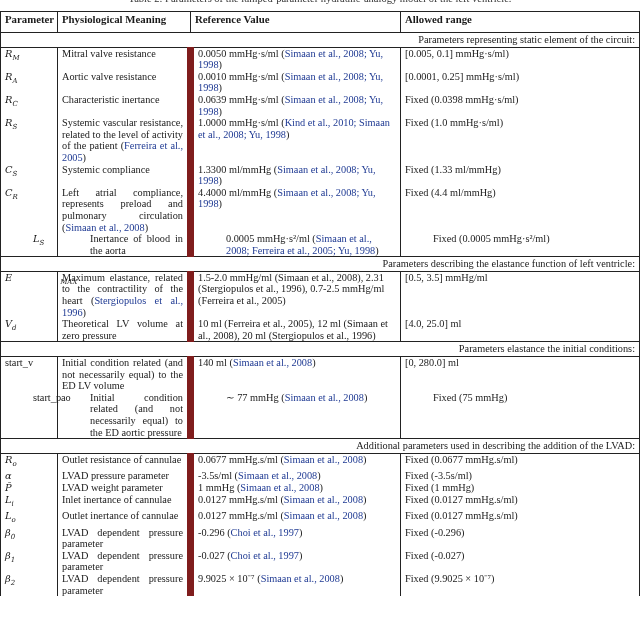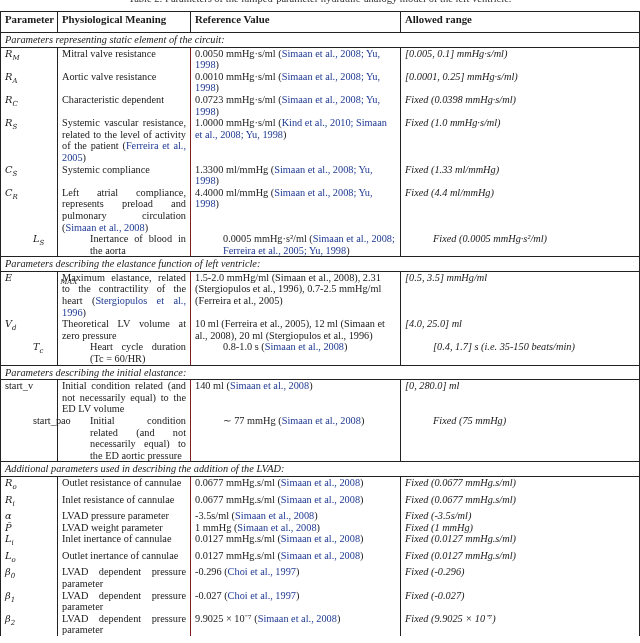--- a/index.html
+++ b/index.html
@@ -18,26 +18,26 @@
   col.c1 { width: 57px; }
   col.c2 { width: 133px; }
   col.c3 { width: 210px; }
   col.c4 { width: 239px; }
   td, th { padding: 0 4px; vertical-align: top; }
   th {
     font-weight: bold; text-align: left; border: 1px solid #222;
     font-size: 10.8px; line-height: 13px; padding-top: 1px; padding-bottom: 6px;
   }
   tr.section td {
-    text-align: left; border: 1px solid #222; padding-top: 1px; padding-bottom: 1px; font-style: italic;
+    text-align: right; border: 1px solid #222; padding-top: 1px; padding-bottom: 1px;
   }
   td.p { border-left: 1px solid #222; font-family: "DejaVu Serif", serif; font-style: italic; font-size: 9.8px; }
   td.m { border-left: 1px solid #222; text-align: justify; }
-  td.r { border-left: 1px solid #7f1d1d; }
-  td.a { border-left: 1px solid #222; border-right: 1px solid #222; font-style: italic; }
+  td.r { border-left: 7px solid #7f1d1d; }
+  td.a { border-left: 1px solid #222; border-right: 1px solid #222; }
   tr.last td { border-bottom: 1px solid #222; padding-left: 32px; }
   .cite { color: #1f3a93; }
   .plain-p { font-family: "Liberation Serif", serif; font-style: normal; font-size: 10.3px; margin-top: 16px; }
 </style>
 </head>
 <body>
 
 <div class="caption">Table 2: Parameters of the lumped-parameter hydraulic-analogy model of the left ventricle.</div>
 
 <table>
@@ -66,22 +66,22 @@
         <td class="a">[0.005, 0.1] mmHg·s/ml)</td>
       </tr>
       <tr>
         <td class="p"><span>R</span><sub style="font-size: 7px;">A</sub></td>
         <td class="m"><span>Aortic valve resistance</span></td>
         <td class="r"><span>0.0010 mmHg·s/ml (</span><span class="cite">Simaan et al., 2008; Yu, 1998</span><span>)</span></td>
         <td class="a">[0.0001, 0.25] mmHg·s/ml)</td>
       </tr>
       <tr>
         <td class="p"><span>R</span><sub style="font-size: 7px;">C</sub></td>
-        <td class="m"><span>Characteristic dependent</span></td>
-        <td class="r"><span>0.0723 mmHg·s/ml (</span><span class="cite">Simaan et al., 2008; Yu, 1998</span><span>)</span></td>
+        <td class="m"><span>Characteristic inertance</span></td>
+        <td class="r"><span>0.0639 mmHg·s/ml (</span><span class="cite">Simaan et al., 2008; Yu, 1998</span><span>)</span></td>
         <td class="a">Fixed (0.0398 mmHg·s/ml)</td>
       </tr>
       <tr>
         <td class="p"><span>R</span><sub style="font-size: 7px;">S</sub></td>
         <td class="m"><span>Systemic vascular resistance, related to the level of activity of the patient (</span><span class="cite">Ferreira et al., 2005</span><span>)</span></td>
         <td class="r"><span>1.0000 mmHg·s/ml (</span><span class="cite">Kind et al., 2010; Simaan et al., 2008; Yu, 1998</span><span>)</span></td>
         <td class="a">Fixed (1.0 mmHg·s/ml)</td>
       </tr>
       <tr>
         <td class="p"><span>C</span><sub style="font-size: 7px;">S</sub></td>
@@ -109,53 +109,41 @@
         <td class="m"><span>Maximum elastance, related to the contractility of the heart (</span><span class="cite">Stergiopulos et al., 1996</span><span>)</span></td>
         <td class="r"><span>1.5-2.0 mmHg/ml (Simaan et al., 2008), 2.31 (Stergiopulos et al., 1996), 0.7-2.5 mmHg/ml (Ferreira et al., 2005)</span></td>
         <td class="a">[0.5, 3.5] mmHg/ml</td>
       </tr>
       <tr>
         <td class="p"><span>V</span><sub style="font-size: 7px;">d</sub></td>
         <td class="m"><span>Theoretical LV volume at zero pressure</span></td>
         <td class="r"><span>10 ml (Ferreira et al., 2005), 12 ml (Simaan et al., 2008), 20 ml (Stergiopulos et al., 1996)</span></td>
         <td class="a">[4.0, 25.0] ml</td>
       </tr>
-      <tr class="last">
-        <td class="p"><span>T</span><sub style="font-size: 7px;">c</sub></td>
-        <td class="m"><span>Heart cycle duration (Tc = 60/HR)</span></td>
-        <td class="r"><span>0.8-1.0 s (</span><span class="cite">Simaan et al., 2008</span><span>)</span></td>
-        <td class="a">[0.4, 1.7] s (i.e. 35-150 beats/min)</td>
-      </tr>
       <tr class="section">
-        <td colspan="4">Parameters describing the initial elastance:</td>
+        <td colspan="4">Parameters elastance the initial conditions:</td>
       </tr>
       <tr>
         <td class="p"><span class="plain-p">start_v</span></td>
         <td class="m"><span>Initial condition related (and not necessarily equal) to the ED LV volume</span></td>
         <td class="r"><span>140 ml (</span><span class="cite">Simaan et al., 2008</span><span>)</span></td>
         <td class="a">[0, 280.0] ml</td>
       </tr>
       <tr class="last">
         <td class="p"><span class="plain-p">start_pao</span></td>
         <td class="m"><span>Initial condition related (and not necessarily equal) to the ED aortic pressure</span></td>
         <td class="r"><span>∼ 77 mmHg (</span><span class="cite">Simaan et al., 2008</span><span>)</span></td>
         <td class="a">Fixed (75 mmHg)</td>
       </tr>
       <tr class="section">
         <td colspan="4">Additional parameters used in describing the addition of the LVAD:</td>
       </tr>
       <tr>
         <td class="p"><span>R</span><sub style="font-size: 7px;">o</sub></td>
         <td class="m"><span>Outlet resistance of cannulae</span></td>
-        <td class="r"><span>0.0677 mmHg.s/ml (</span><span class="cite">Simaan et al., 2008</span><span>)</span></td>
-        <td class="a">Fixed (0.0677 mmHg.s/ml)</td>
-      </tr>
-      <tr>
-        <td class="p"><span>R</span><sub style="font-size: 7px;">i</sub></td>
-        <td class="m"><span>Inlet resistance of cannulae</span></td>
         <td class="r"><span>0.0677 mmHg.s/ml (</span><span class="cite">Simaan et al., 2008</span><span>)</span></td>
         <td class="a">Fixed (0.0677 mmHg.s/ml)</td>
       </tr>
       <tr>
         <td class="p"><span>α</span></td>
         <td class="m"><span>LVAD pressure parameter</span></td>
         <td class="r"><span>-3.5s/ml (</span><span class="cite">Simaan et al., 2008</span><span>)</span></td>
         <td class="a">Fixed (-3.5s/ml)</td>
       </tr>
       <tr>

